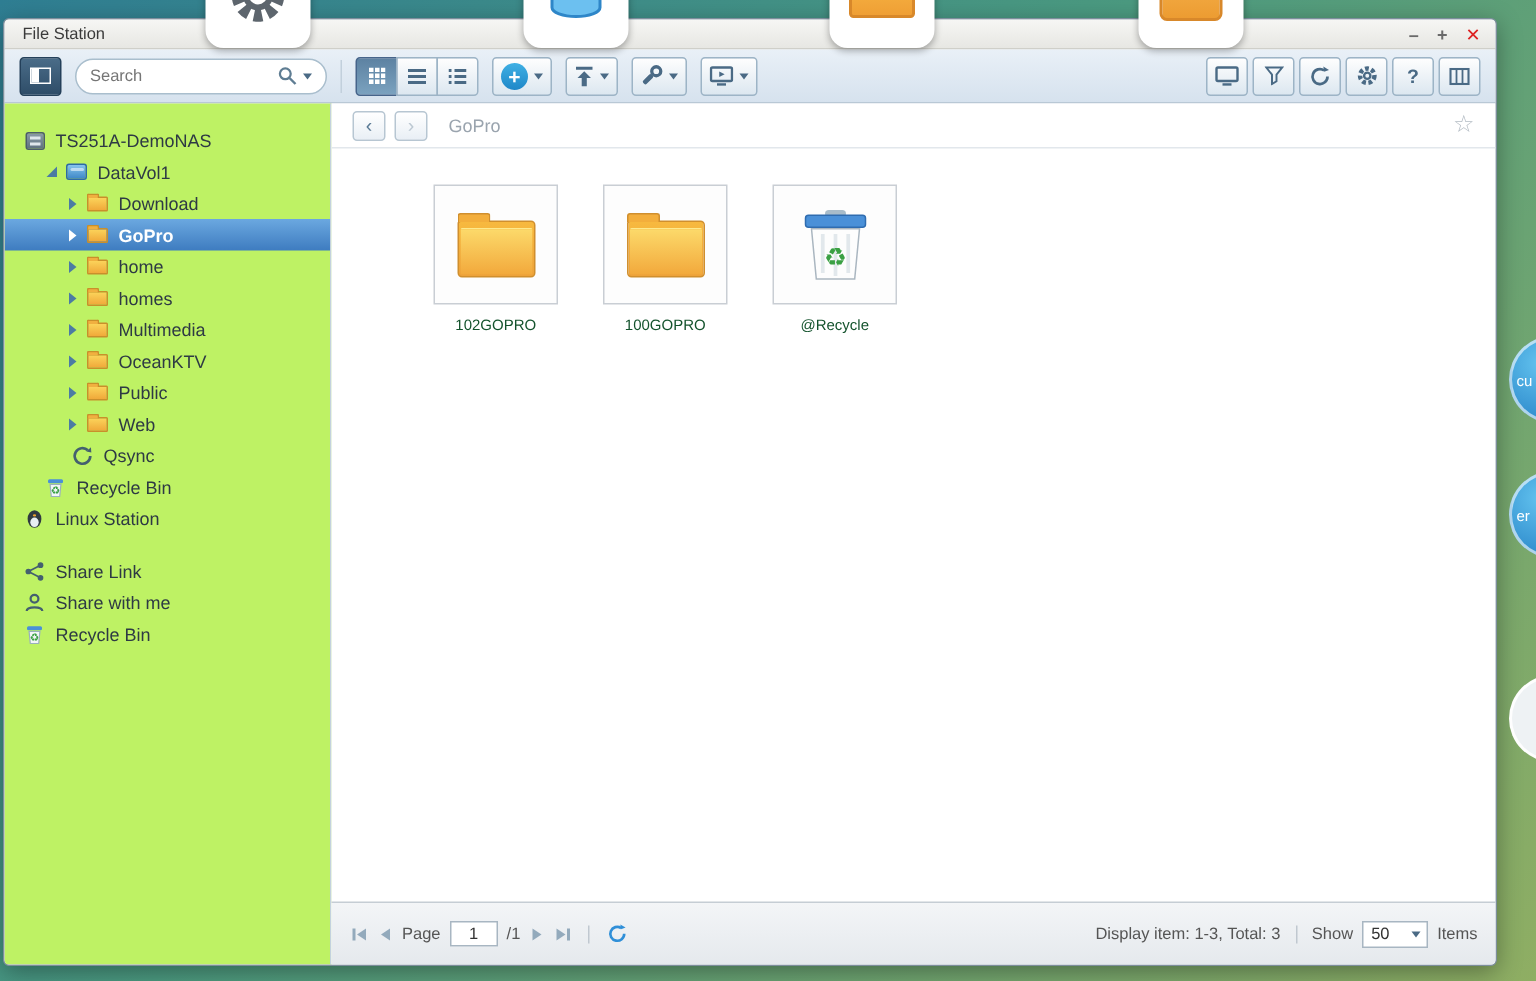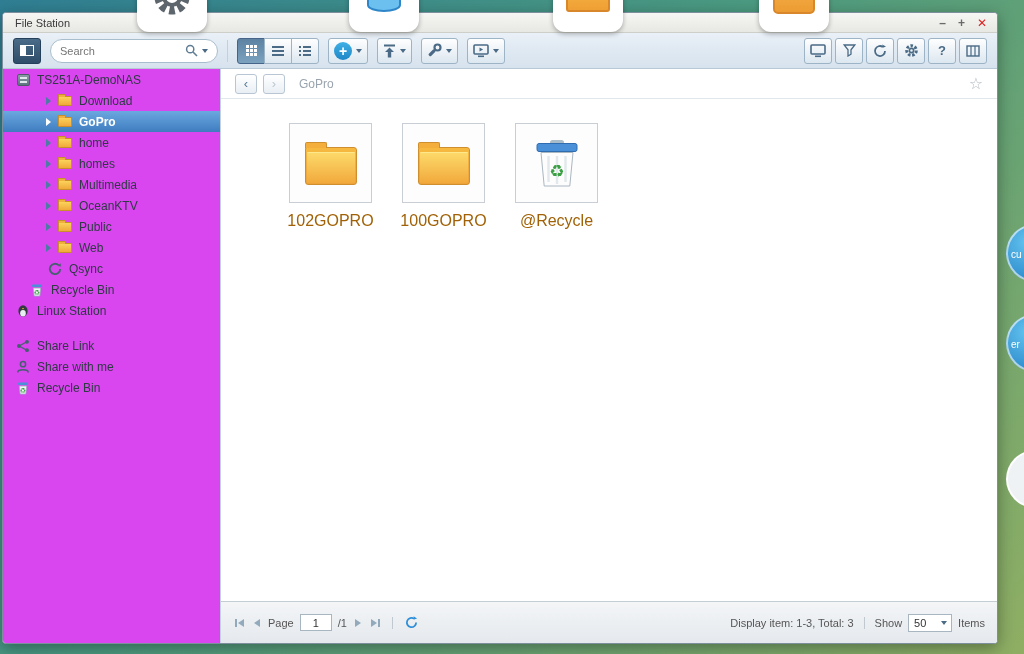--- a/index.html
+++ b/index.html
@@ -41,21 +41,21 @@
 .view-group .tb-btn:last-child{border-radius:0 3px 3px 0}
 .view-group .tb-btn.active{background:linear-gradient(#5d82a2,#7ba2bf);border-color:#46648a}
 .caret{width:0;height:0;border-left:3.5px solid transparent;border-right:3.5px solid transparent;border-top:4px solid #4a6a85}
 .plus-circle{width:18px;height:18px;border-radius:50%;background:linear-gradient(#3fb0e4,#1f87c8);color:#fff;font-size:14px;font-weight:bold;
   display:flex;align-items:center;justify-content:center;line-height:14px}
 .tb-right{margin-left:auto;display:flex;gap:3px}
 .help-q{font-size:13px;font-weight:bold;color:#4a6a85}
 
 
 .content{flex:1;display:flex;min-height:0}
-.sidebar{width:218px;background:#d946ef;border-right:1px solid #c3d2de;overflow:hidden;flex:0 0 auto}
+.sidebar{width:218px;background:#bef264;border-right:1px solid #c3d2de;padding-top:14px;overflow:hidden;flex:0 0 auto}
 .tree-row{display:flex;align-items:center;height:21px;font-size:12px;color:#2e3a44;white-space:nowrap;cursor:pointer}
 .tree-row.selected{background:linear-gradient(#6ba8e0,#3e7cc0);color:#fff;font-weight:bold}
 .arrow-box{width:10px;flex:0 0 auto;display:flex;justify-content:center;margin-right:4px}
 .tri-c{width:0;height:0;border-top:4px solid transparent;border-bottom:4px solid transparent;border-left:5px solid #4c7ba3}
 .tree-row.selected .tri-c{border-left-color:#fff}
 .tri-e{width:0;height:0;border-left:7px solid transparent;border-bottom:7px solid #4c7ba3}
 .tree-ic{flex:0 0 auto;margin-right:6px;display:flex;align-items:center;justify-content:center;width:16px;height:16px}
 .ic-nas{width:13px;height:12px;border-radius:2px;background:linear-gradient(#8a9aa6,#5f7280);border:1px solid #4c5d6a;position:relative}
 .ic-nas::before{content:"";position:absolute;left:2px;top:2px;right:2px;height:2px;background:#dfe7ec;box-shadow:0 4px 0 #dfe7ec}
 .ic-volume{width:14px;height:11px;border-radius:2px;background:linear-gradient(#86c4ec,#3f88c8);border:1px solid #2e6aa6;position:relative}
@@ -67,21 +67,21 @@
 .breadcrumb{height:30px;display:flex;align-items:center;padding:0 14px;border-bottom:1px solid #e2e7ec;gap:6px;flex:0 0 auto}
 .nav-btn{width:22px;height:20px;border:1px solid #b7c6d2;border-radius:3px;background:linear-gradient(#fff,#e9eff5);color:#5a7a95;
   font-size:13px;display:flex;align-items:center;justify-content:center;cursor:pointer;line-height:1}
 .nav-btn.disabled{color:#bcc8d2}
 .crumb{font-size:12px;color:#9aa4ae;margin-left:8px}
 .fav{margin-left:auto;font-size:16px;color:#b4bcc4;cursor:pointer;line-height:1}
 
 .grid{flex:1;padding:24px 0 0 53px;display:flex;align-items:flex-start}
 .file-cell{width:113px;display:flex;flex-direction:column;align-items:center;cursor:pointer}
 .thumb{width:83px;height:80px;border:1px solid #c9ced4;background:#fdfdfd;display:flex;align-items:center;justify-content:center}
-.file-label{margin-top:9px;font-size:16px;color:#a16207}
+.file-label{margin-top:9px;font-size:10px;color:#14532d}
 .folder-large{position:relative;width:52px;height:38px;margin-top:6px;background:linear-gradient(#f7b93f,#eda23a);border:1px solid #d08f2e;border-radius:2px 3px 3px 3px}
 .folder-large::before{content:"";position:absolute;top:-6px;left:-1px;width:20px;height:5px;background:#f3ae3c;border:1px solid #d08f2e;border-bottom:none;border-radius:2px 2px 0 0}
 .folder-large::after{content:"";position:absolute;left:1px;right:1px;top:4px;bottom:1px;background:linear-gradient(#fcd96a,#f2a93c);border-top:1px solid #fde98c;border-radius:1px}
 
 
 .statusbar{height:42px;background:linear-gradient(#f3f5f7,#e5e9ed);border-top:1px solid #c5cdd4;display:flex;align-items:center;
   padding:16px 12px;font-size:11px;color:#555;gap:6px;flex:0 0 auto}
 .pgbtn{display:flex;align-items:center;gap:1px;cursor:pointer;padding:0 2px}
 .tri-l{width:0;height:0;border-top:4px solid transparent;border-bottom:4px solid transparent;border-right:6px solid #93aabc}
 .tri-r{width:0;height:0;border-top:4px solid transparent;border-bottom:4px solid transparent;border-left:6px solid #93aabc}
@@ -258,20 +258,29 @@
     </span>
   </div>
 
   <div class="content">
     <div class="sidebar">
         <div class="tree-row" style="padding-left: 12px;">
           <span class="tree-ic">
             <span class="ic-nas"></span>
           </span>
           <span class="tree-label">TS251A-DemoNAS</span>
+        </div>
+        <div class="tree-row" style="padding-left: 26px;">
+          <span class="arrow-box">
+            <span class="tri-e"></span>
+          </span>
+          <span class="tree-ic">
+            <span class="ic-volume"></span>
+          </span>
+          <span class="tree-label">DataVol1</span>
         </div>
         <div class="tree-row" style="padding-left: 40px;">
           <span class="arrow-box">
             <span class="tri-c"></span>
           </span>
           <span class="tree-ic">
             <span class="ic-folder"></span>
           </span>
           <span class="tree-label">Download</span>
         </div>

